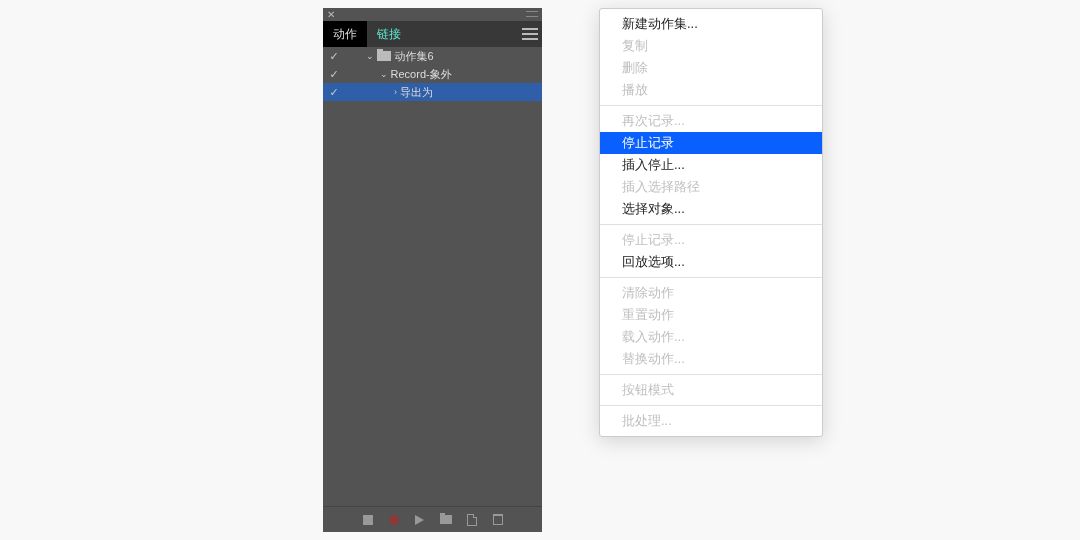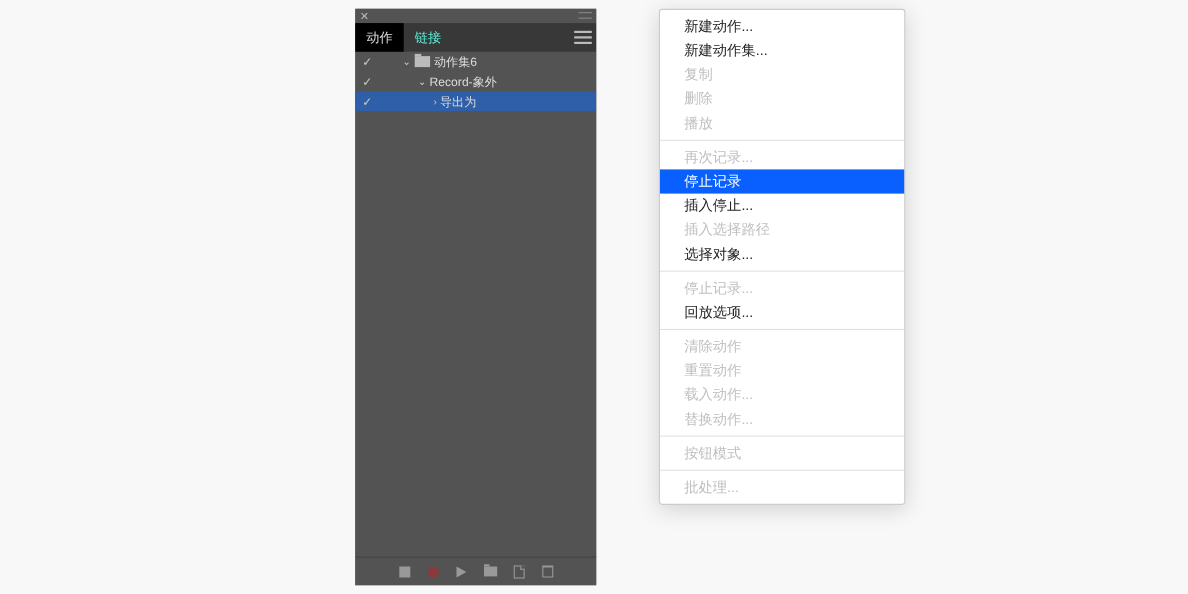--- a/index.html
+++ b/index.html
@@ -238,21 +238,20 @@
         <div class="icon-newaction"></div>
       </div>
       <div class="footer-btn">
         <div class="icon-trash"></div>
       </div>
     </div>
 </div>
 
 <div class="context-menu">
 
-<div class="menu-item">新建动作...</div>
     <div class="menu-item">新建动作集...</div>
     <div class="menu-item disabled">复制</div>
     <div class="menu-item disabled">删除</div>
     <div class="menu-item disabled">播放</div>
     <div class="menu-separator"></div>
     <div class="menu-item disabled">再次记录...</div>
     <div class="menu-item highlighted">停止记录</div>
     <div class="menu-item">插入停止...</div>
     <div class="menu-item disabled">插入选择路径</div>
     <div class="menu-item">选择对象...</div>

